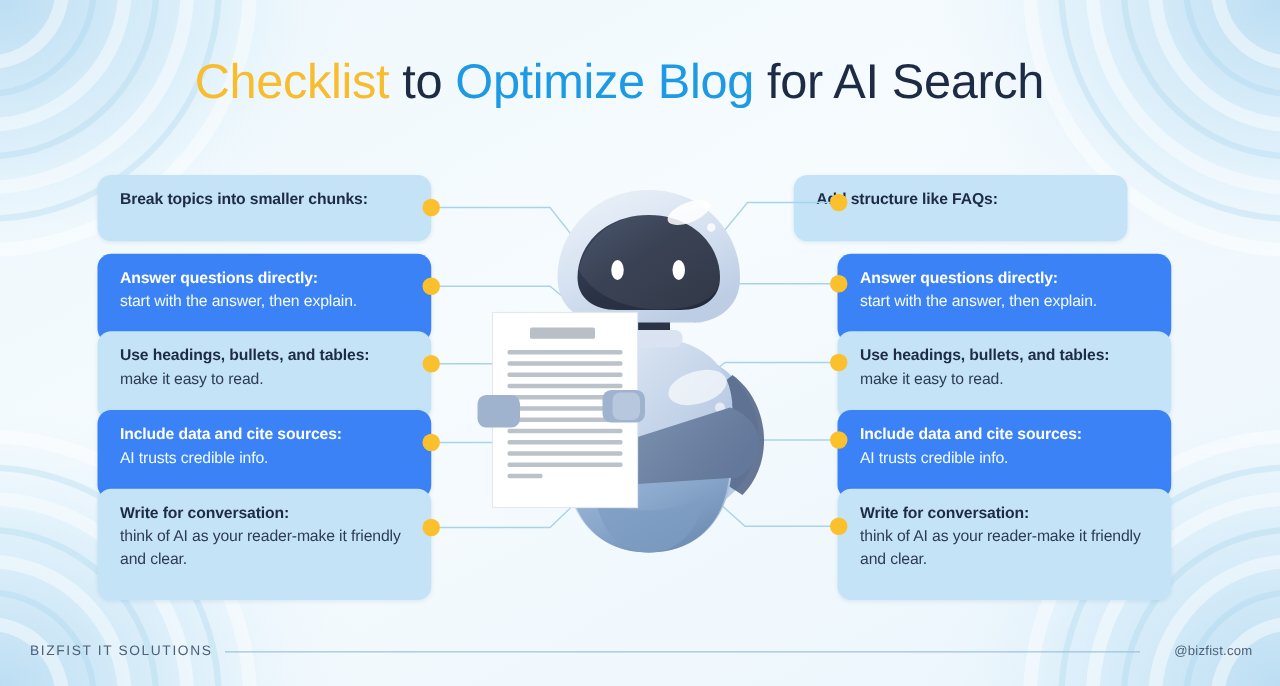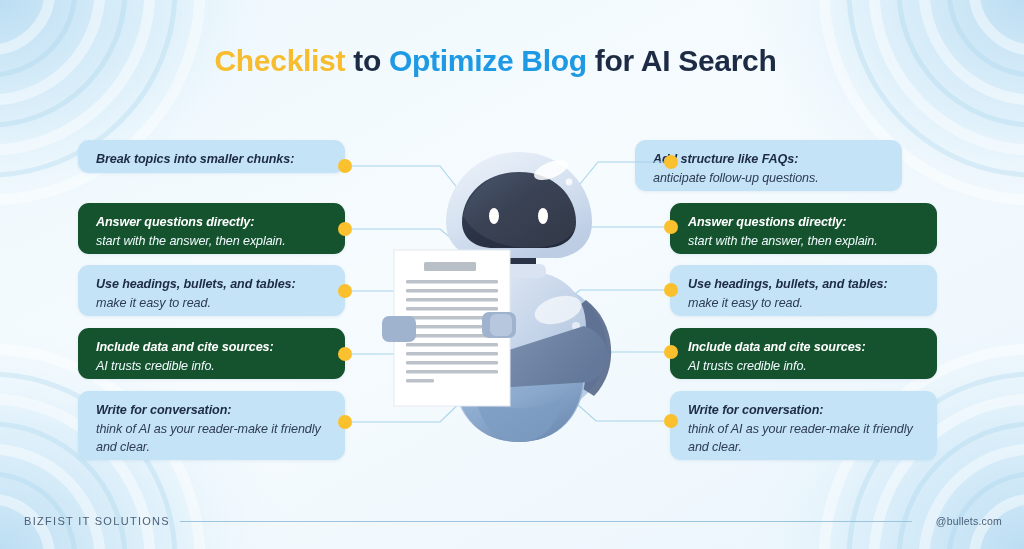--- a/index.html
+++ b/index.html
@@ -10,40 +10,39 @@
     position:relative;
   }
 
   
   #bg-canvas { position:absolute; inset:0; width:1024px; height:549px; }
 
   
   #title-bar {
     position:absolute; top:44px; left:0; width:991px;
     text-align:center;
-    font-size:30px; font-weight:bold;
+    font-size:39px; font-weight:normal;
     letter-spacing:-0.3px;
     white-space:nowrap;
   }
   #title-bar span { display:inline; }
   .t-gold { color:#f7bd2e; }
   .t-dark { color:#1d2b44; }
   .t-blue { color:#1e9ae4; }
 
   
   .card {
     position:absolute;
     width:267px;
     border-radius:11px;
-    padding:11px 16px 4px 18px;
+    padding:11px 16px 24px 18px;
     box-shadow:0 1px 3px rgba(60,120,170,0.10);
-    font-style:italic;
   }
   .card.light { background:#c5e3f7; }
-  .card.solid { background:#14532d; }
+  .card.solid { background:#3b82f6; }
   .card .hd {
     font-size:12.6px; font-weight:bold;
     line-height:1.42;
     letter-spacing:-0.1px;
   }
   .card .bd {
     font-size:12.6px; font-weight:normal;
     line-height:1.45;
     letter-spacing:-0.1px;
   }
@@ -320,21 +319,20 @@
   <div class="hd">Include data and cite sources:</div>
   <div class="bd">AI trusts credible info.</div>
 </div>
 <div class="card light" style="left:78px; top:391px;">
   <div class="hd">Write for conversation:</div>
   <div class="bd">think of AI as your reader-make it friendly and clear.</div>
 </div>
 
 <div class="card light" style="left:635px; top:140px;">
   <div class="hd">Add structure like FAQs:</div>
-  <div class="bd">anticipate follow-up questions.</div>
 </div>
 <div class="card solid" style="left:670px; top:203px;">
   <div class="hd">Answer questions directly:</div>
   <div class="bd">start with the answer, then explain.</div>
 </div>
 <div class="card light" style="left:670px; top:265px;">
   <div class="hd">Use headings, bullets, and tables:</div>
   <div class="bd">make it easy to read.</div>
 </div>
 <div class="card solid" style="left:670px; top:328px;">
@@ -354,14 +352,14 @@
 
 <div class="dot" style="left:664px; top:155px;"></div>
 <div class="dot" style="left:664px; top:220px;"></div>
 <div class="dot" style="left:664px; top:283px;"></div>
 <div class="dot" style="left:664px; top:345px;"></div>
 <div class="dot" style="left:664px; top:414px;"></div>
 
 <div id="footer">
   <div id="footer-brand">BIZFIST IT SOLUTIONS</div>
   <div id="footer-rule"></div>
-  <div id="footer-site">@bullets.com</div>
+  <div id="footer-site">@bizfist.com</div>
 </div>
 
 </body></html>

